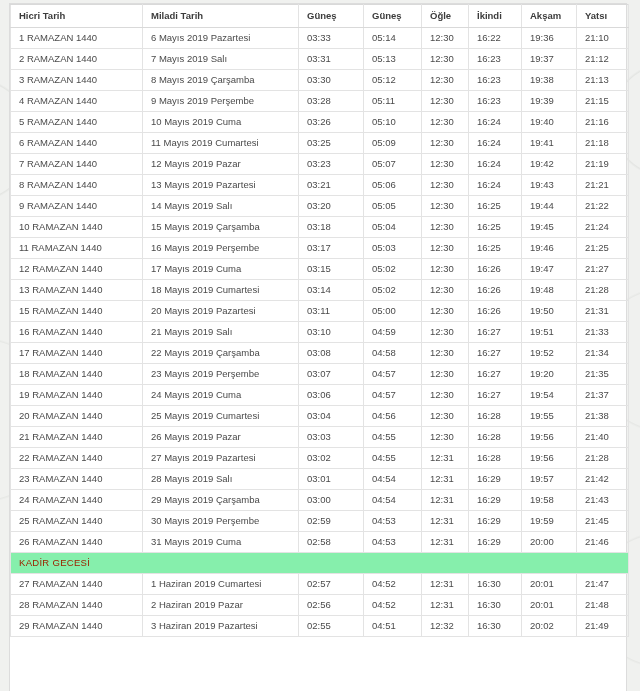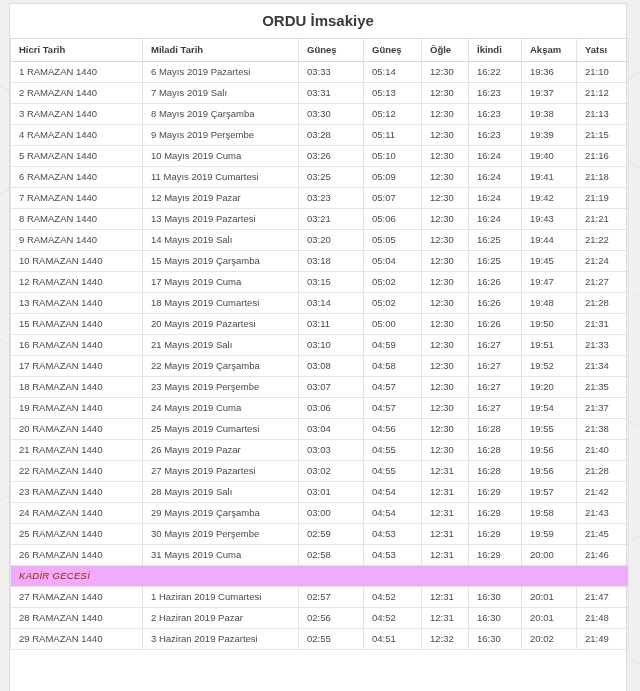--- a/index.html
+++ b/index.html
@@ -72,21 +72,20 @@
     text-align: center;
     font-size: 10px;
     padding: 4px 8px;
     letter-spacing: 0.3px;
   }
 </style>
 </head>
 <body>
 
 <div class="card">
-  <div class="page-title">ORDU İmsakiye</div>
   <table class="imsakiye">
     <colgroup>
       <col style="width:132px">
       <col style="width:156px">
       <col style="width:65px">
       <col style="width:58px">
       <col style="width:47px">
       <col style="width:53px">
       <col style="width:55px">
       <col style="width:52px">
@@ -198,20 +197,30 @@
           <td>10 RAMAZAN 1440</td>
           <td>15 Mayıs 2019 Çarşamba</td>
           <td>03:18</td>
           <td>05:04</td>
           <td>12:30</td>
           <td>16:25</td>
           <td>19:45</td>
           <td>21:24</td>
         </tr>
         <tr>
+          <td>11 RAMAZAN 1440</td>
+          <td>16 Mayıs 2019 Perşembe</td>
+          <td>03:17</td>
+          <td>05:03</td>
+          <td>12:30</td>
+          <td>16:25</td>
+          <td>19:46</td>
+          <td>21:25</td>
+        </tr>
+        <tr>
           <td>12 RAMAZAN 1440</td>
           <td>17 Mayıs 2019 Cuma</td>
           <td>03:15</td>
           <td>05:02</td>
           <td>12:30</td>
           <td>16:26</td>
           <td>19:47</td>
           <td>21:27</td>
         </tr>
         <tr>
@@ -338,21 +347,21 @@
           <td>26 RAMAZAN 1440</td>
           <td>31 Mayıs 2019 Cuma</td>
           <td>02:58</td>
           <td>04:53</td>
           <td>12:31</td>
           <td>16:29</td>
           <td>20:00</td>
           <td>21:46</td>
         </tr>
         <tr>
-          <td colspan="8" class="banner-cell" style="background: #f0abfc; color: rgb(156, 35, 1); font-style: italic;">KADİR GECESİ</td>
+          <td colspan="8" class="banner-cell" style="background: #86efac; color: rgb(156, 35, 1);">KADİR GECESİ</td>
         </tr>
         <tr>
           <td>27 RAMAZAN 1440</td>
           <td>1 Haziran 2019 Cumartesi</td>
           <td>02:57</td>
           <td>04:52</td>
           <td>12:31</td>
           <td>16:30</td>
           <td>20:01</td>
           <td>21:47</td>

